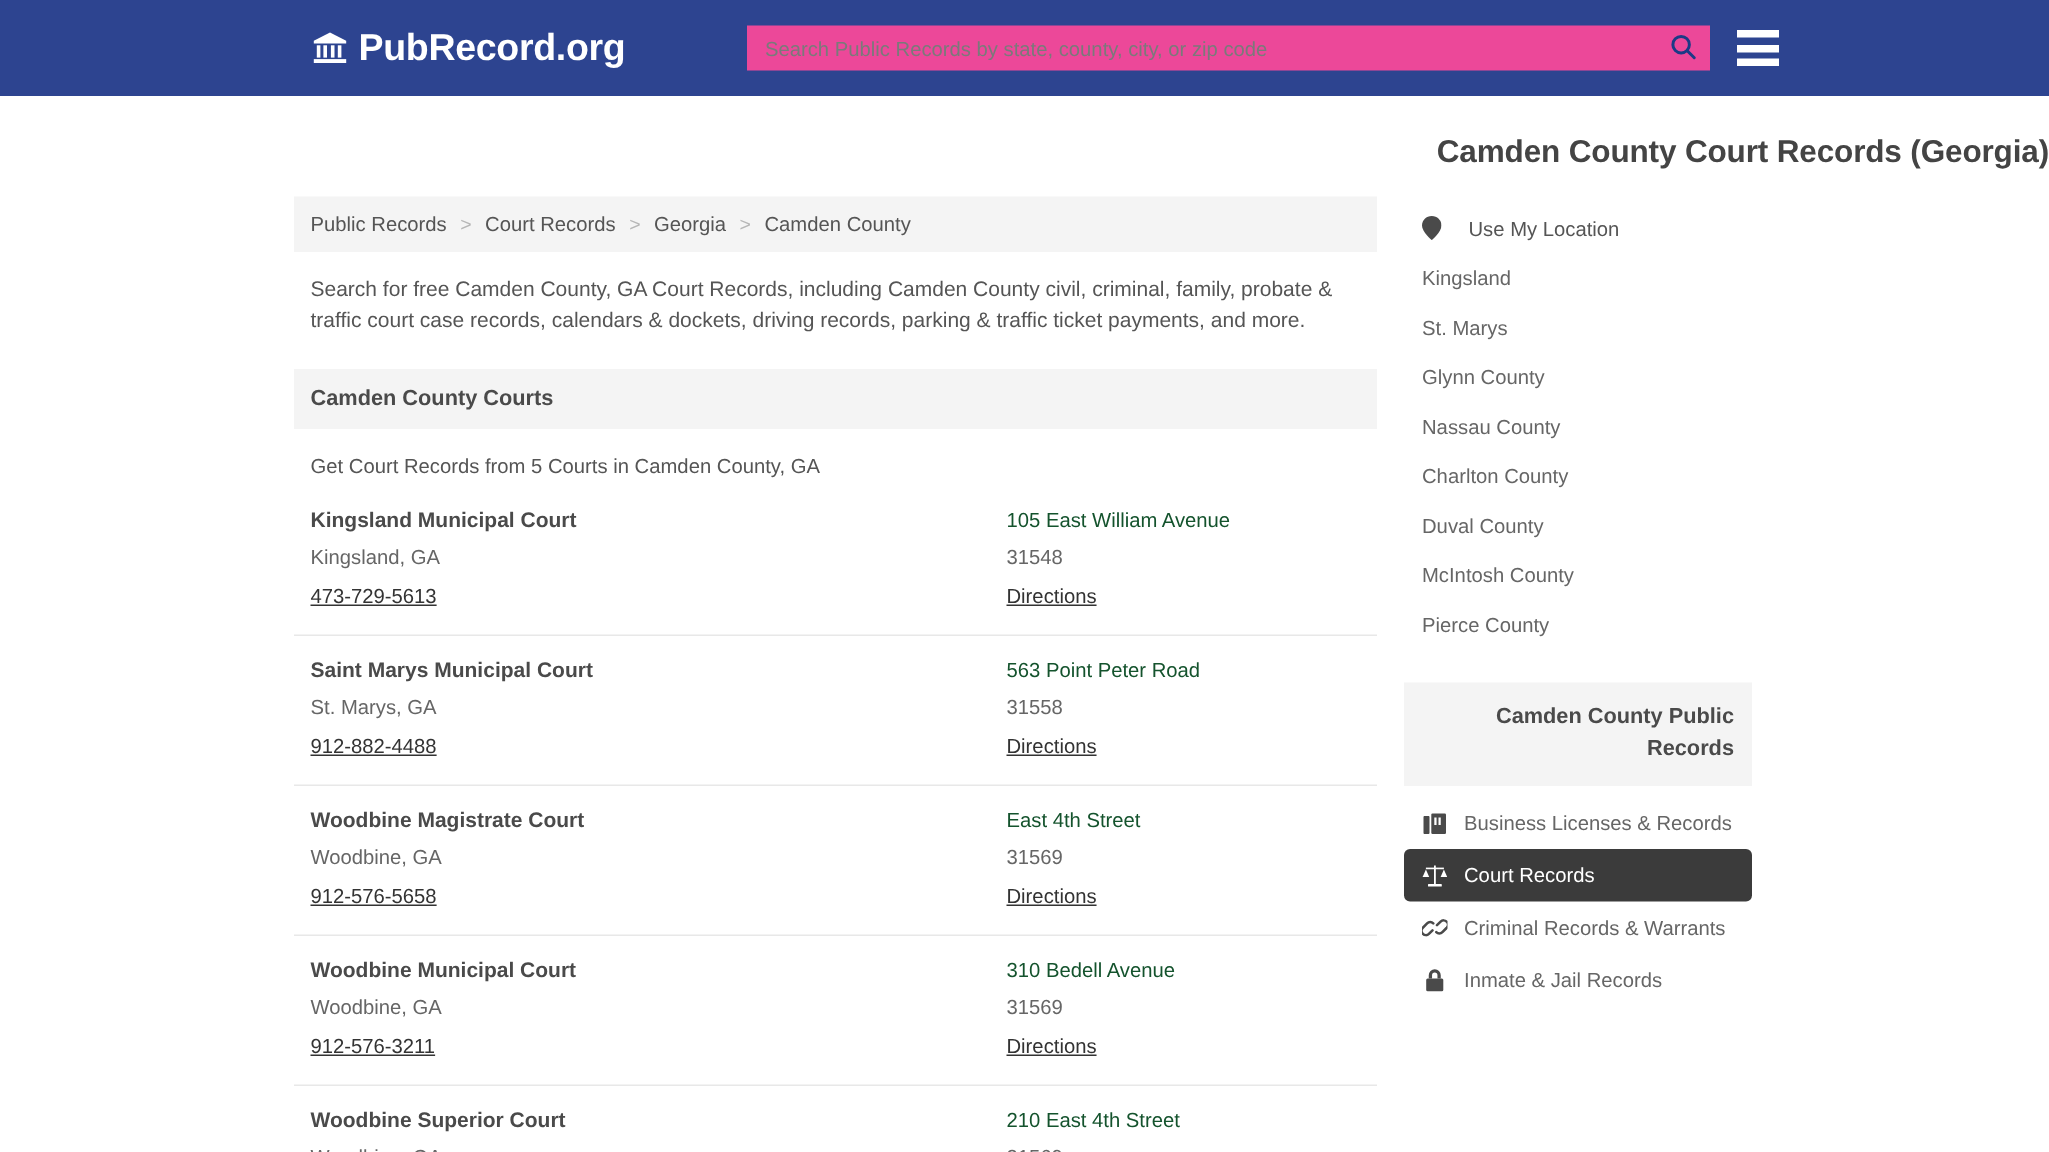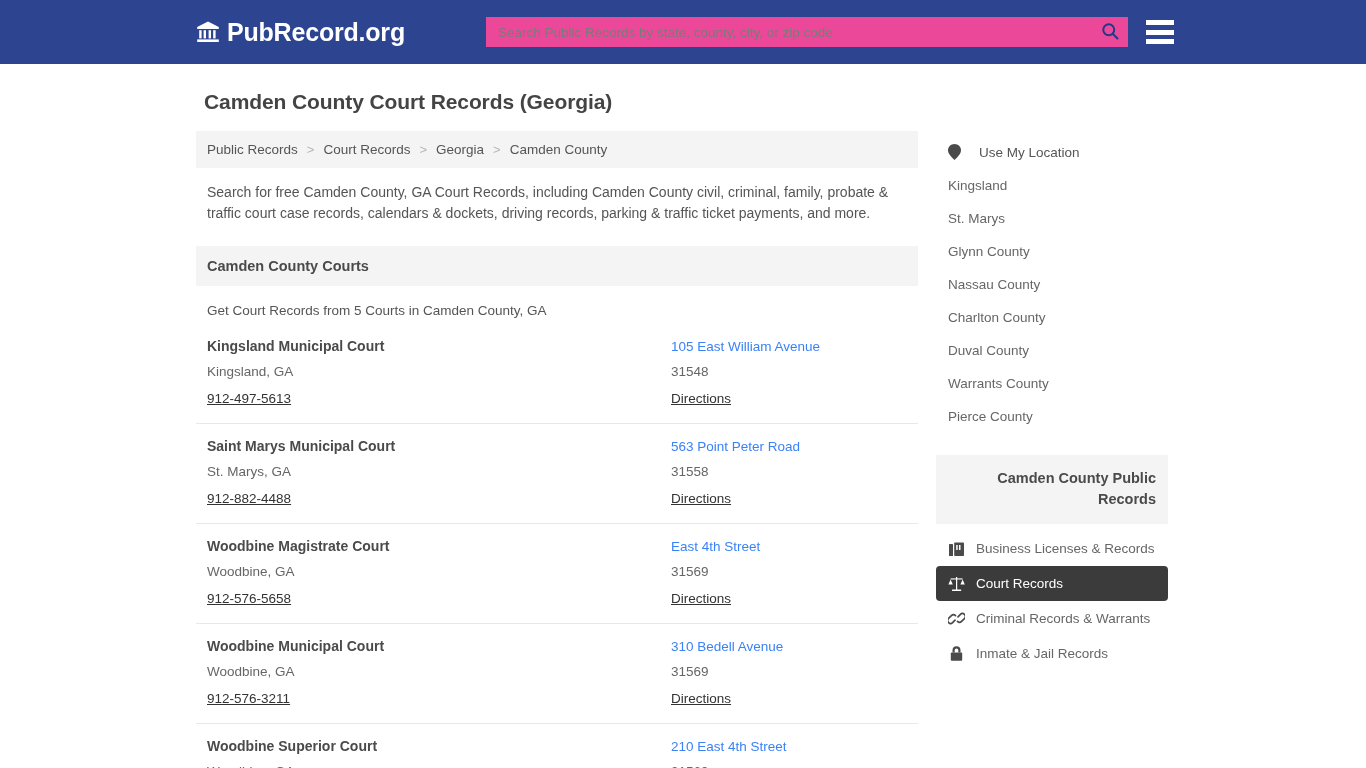--- a/index.html
+++ b/index.html
@@ -12,20 +12,21 @@
     color: #555555;
   }
 
   
   .site-header {
     height: 64px;
     background: #2d4490;
     display: flex;
     align-items: center;
     width: 100%;
+    padding-left: 12px;
   }
   .brand {
     display: flex;
     align-items: center;
     margin-left: 196px;
     gap: 7px;
     text-decoration: none;
   }
   .brand-icon { width: 24px; height: 24px; display: block; }
   .brand-text {
@@ -91,20 +92,21 @@
   .page {
     width: 1366px;
     padding: 0 0 0 196px;
   }
   .page-title {
     font-size: 21px;
     font-weight: bold;
     color: #444444;
     margin: 26px 0 17px 8px;
     letter-spacing: -0.1px;
+    text-align: right;
   }
   .columns { display: flex; align-items: flex-start; }
   .col-main { width: 722px; }
   .col-side { width: 232px; margin-left: 18px; }
 
   
   .breadcrumb {
     background: #f4f4f4;
     padding: 11px 10px 11px 11px;
     font-size: 13.5px;
@@ -169,21 +171,21 @@
     color: #666666;
     margin-bottom: 10px;
   }
   .court-phone, .court-directions {
     font-size: 13.5px;
     color: #333333;
     text-decoration: underline;
     cursor: pointer;
     display: inline-block;
   }
-  .court-addr { color: #3b82f6; }
+  .court-addr { color: #14532d; }
 
   
   .side-box-head {
     background: #f4f4f4;
     padding: 13px 12px 14px 12px;
     font-size: 14.5px;
     font-weight: bold;
     color: #4a4a4a;
     line-height: 21px;
   }
@@ -278,21 +280,21 @@
 
       <div class="section-head">Camden County Courts</div>
       <div class="section-sub">Get Court Records from 5 Courts in Camden County, GA</div>
 
       <div class="court-list">
 
         <div class="court-row">
           <div class="court-left">
             <div class="court-name">Kingsland Municipal Court</div>
             <div class="court-city">Kingsland, GA</div>
-            <a class="court-phone" href="#">912-497-5613</a>
+            <a class="court-phone" href="#">473-729-5613</a>
           </div>
           <div class="court-right">
             <div class="court-addr">105 East William Avenue</div>
             <div class="court-zip">31548</div>
             <a class="court-directions" href="#">Directions</a>
           </div>
         </div>
 
         <div class="court-row">
           <div class="court-left">
@@ -373,21 +375,21 @@
         <a class="side-link" href="#">
           <span>Nassau County</span>
         </a>
         <a class="side-link" href="#">
           <span>Charlton County</span>
         </a>
         <a class="side-link" href="#">
           <span>Duval County</span>
         </a>
         <a class="side-link" href="#">
-          <span>Warrants County</span>
+          <span>McIntosh County</span>
         </a>
         <a class="side-link" href="#">
           <span>Pierce County</span>
         </a>
       </div>
 
       <div class="side-box-head" style="margin-top:22px;text-align:right;">Camden County Public Records</div>
 
       <div class="pr-list">
         <a class="pr-item" href="#">

